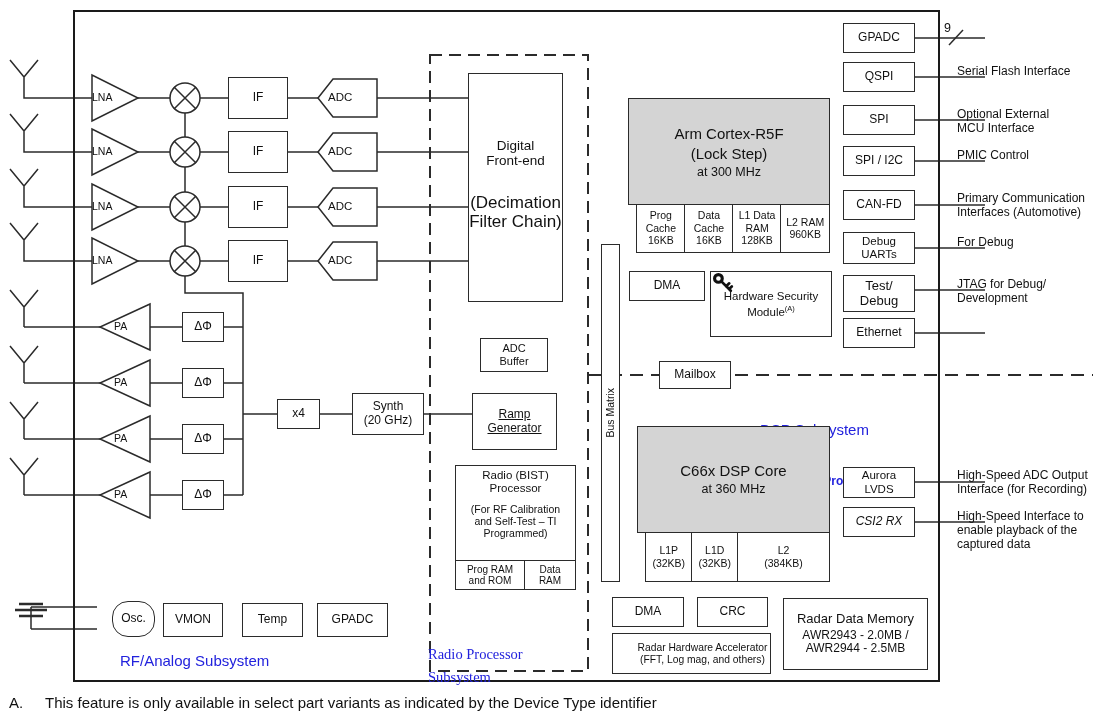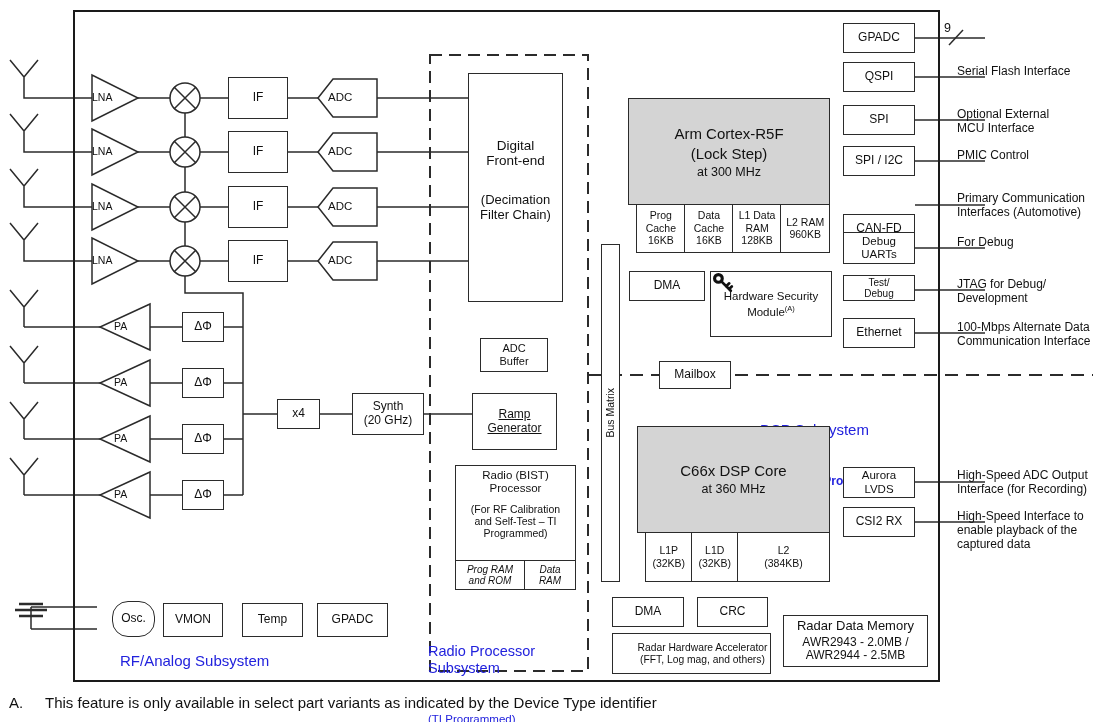--- a/index.html
+++ b/index.html
@@ -123,43 +123,43 @@
 
   <div class="b" style="left:112px;top:601px;width:43px;height:36px;border-radius:16px;">Osc.</div>
   <div class="b" style="left:163px;top:603px;width:60px;height:34px;">VMON</div>
   <div class="b" style="left:242px;top:603px;width:61px;height:34px;">Temp</div>
   <div class="b" style="left:317px;top:603px;width:71px;height:34px;">GPADC</div>
   <div class="lbl ctr blue" style="left:120px;top:652px;width:240px;font-size:15px;">RF/Analog Subsystem</div>
 
   <div class="b" style="left:468px;top:73px;width:95px;height:229px;justify-content:flex-start;">
     <div style="margin-top:64px;font-size:13.5px;">Digital
 Front-end</div>
-    <div style="margin-top:24px;font-size:13px;">(Decimation
+    <div style="margin-top:24px;font-size:17px;">(Decimation
 Filter Chain)</div>
   </div>
   <div class="b" style="left:480px;top:338px;width:68px;height:34px;font-size:11px;">ADC
 Buffer</div>
   <div class="b" style="left:472px;top:393px;width:85px;height:57px;text-decoration:underline;">Ramp
 Generator</div>
 
   <div class="b" style="left:455px;top:465px;width:121px;height:125px;justify-content:flex-start;">
     <div style="margin-top:3px;font-size:11.5px;">Radio (BIST)
 Processor</div>
     <div style="margin-top:9px;font-size:10.5px;">(For RF Calibration
 and Self-Test – TI
 Programmed)</div>
-    <div style="position:absolute;left:0;right:0;bottom:0;height:29px;display:flex;font-style:italic;">
+    <div style="position:absolute;left:0;right:0;bottom:0;height:29px;display:flex;">
       <div style="flex:0 0 68px;border-top:1.5px solid #2b2b2b;border-right:1.5px solid #2b2b2b;display:flex;align-items:center;justify-content:center;font-size:10px;line-height:1.15;">Prog RAM
 and ROM</div>
       <div style="flex:1;border-top:1.5px solid #2b2b2b;display:flex;align-items:center;justify-content:center;font-size:10px;line-height:1.15;">Data
 RAM</div>
     </div>
   </div>
   <div class="lbl ctr blue" style="left:428px;top:607px;width:162px;">
-    <div style="font-size:14.5px;line-height:17px;">Radio Processor
+    <div style="font-size:14.5px;line-height:23px;font-family:Liberation Serif, serif;">Radio Processor
 Subsystem</div>
     <div style="font-size:11.5px;">(TI Programmed)</div>
   </div>
 
   <div class="b" style="left:601px;top:244px;width:19px;height:338px;">
     <span style="writing-mode:vertical-rl;transform:rotate(180deg);font-size:10.5px;">Bus Matrix</span>
   </div>
 
   <div class="lbl ctr blue" style="left:629px;top:59px;width:200px;">
     <div style="font-size:15px;line-height:17px;">Main Subsystem</div>
@@ -208,52 +208,50 @@
 (32KB)</div>
     <div class="memcell">L1D
 (32KB)</div>
     <div class="memcell" style="flex:2 1 0;">L2
 (384KB)</div>
   </div>
   <div class="b" style="left:612px;top:597px;width:72px;height:30px;">DMA</div>
   <div class="b" style="left:697px;top:597px;width:71px;height:30px;">CRC</div>
   <div class="b" style="left:612px;top:633px;width:159px;height:41px;font-size:10.3px;padding-left:22px;">Radar Hardware Accelerator
 (FFT, Log mag, and others)</div>
-  <div class="b" style="left:783px;top:598px;width:145px;height:52px;margin-top:17px;">
+  <div class="b" style="left:783px;top:598px;width:145px;height:72px;">
     <div style="font-size:13px;">Radar Data Memory</div>
     <div style="font-size:12px;margin-top:2px;">AWR2943 - 2.0MB /
 AWR2944 - 2.5MB</div>
   </div>
 
   <div class="b" style="left:843px;top:23px;width:72px;height:30px;">GPADC</div>
   <div class="b" style="left:843px;top:62px;width:72px;height:30px;">QSPI</div>
   <div class="b" style="left:843px;top:105px;width:72px;height:30px;">SPI</div>
   <div class="b" style="left:843px;top:146px;width:72px;height:30px;">SPI / I2C</div>
-  <div class="b" style="left:843px;top:190px;width:72px;height:30px;margin-top:24px;">CAN-FD</div>
+  <div class="b" style="left:843px;top:190px;width:72px;height:30px;">CAN-FD</div>
   <div class="b" style="left:843px;top:232px;width:72px;height:32px;font-size:11.5px;">Debug
 UARTs</div>
-  <div class="b" style="left:843px;top:275px;width:72px;height:26px;font-size:10px;">Test/
+  <div class="b" style="left:843px;top:275px;width:72px;height:37px;font-size:13px;">Test/
 Debug</div>
   <div class="b" style="left:843px;top:318px;width:72px;height:30px;">Ethernet</div>
   <div class="b" style="left:843px;top:467px;width:72px;height:31px;font-size:11.5px;">Aurora
 LVDS</div>
-  <div class="b" style="left:843px;top:507px;width:72px;height:30px;">CSI2 RX</div>
+  <div class="b" style="left:843px;top:507px;width:72px;height:30px;font-style:italic;">CSI2 RX</div>
 
   <div class="lbl" style="left:944px;top:21px;font-size:12.5px;">9</div>
   <div class="note" style="left:957px;top:64px;">Serial Flash Interface</div>
   <div class="note" style="left:957px;top:107px;">Optional External
 MCU Interface</div>
   <div class="note" style="left:957px;top:148px;text-align:center;">PMIC Control</div>
   <div class="note" style="left:957px;top:191px;">Primary Communication
 Interfaces (Automotive)</div>
   <div class="note" style="left:957px;top:235px;">For Debug</div>
   <div class="note" style="left:957px;top:277px;">JTAG for Debug/
 Development</div>
-  <div class="note" style="left:957px;top:320px;">100-Mbps Alternate Data
-Communication Interface</div>
   <div class="note" style="left:957px;top:509px;">High-Speed Interface to
 enable playback of the
 captured data</div>
   <div class="note" style="left:957px;top:468px;">High-Speed ADC Output
 Interface (for Recording)</div>
 
   <div class="lbl" style="left:9px;top:694px;font-size:15px;">A.</div>
   <div class="lbl" style="left:45px;top:694px;font-size:15px;">This feature is only available in select part variants as indicated by the Device Type identifier</div>
 
 </div>

